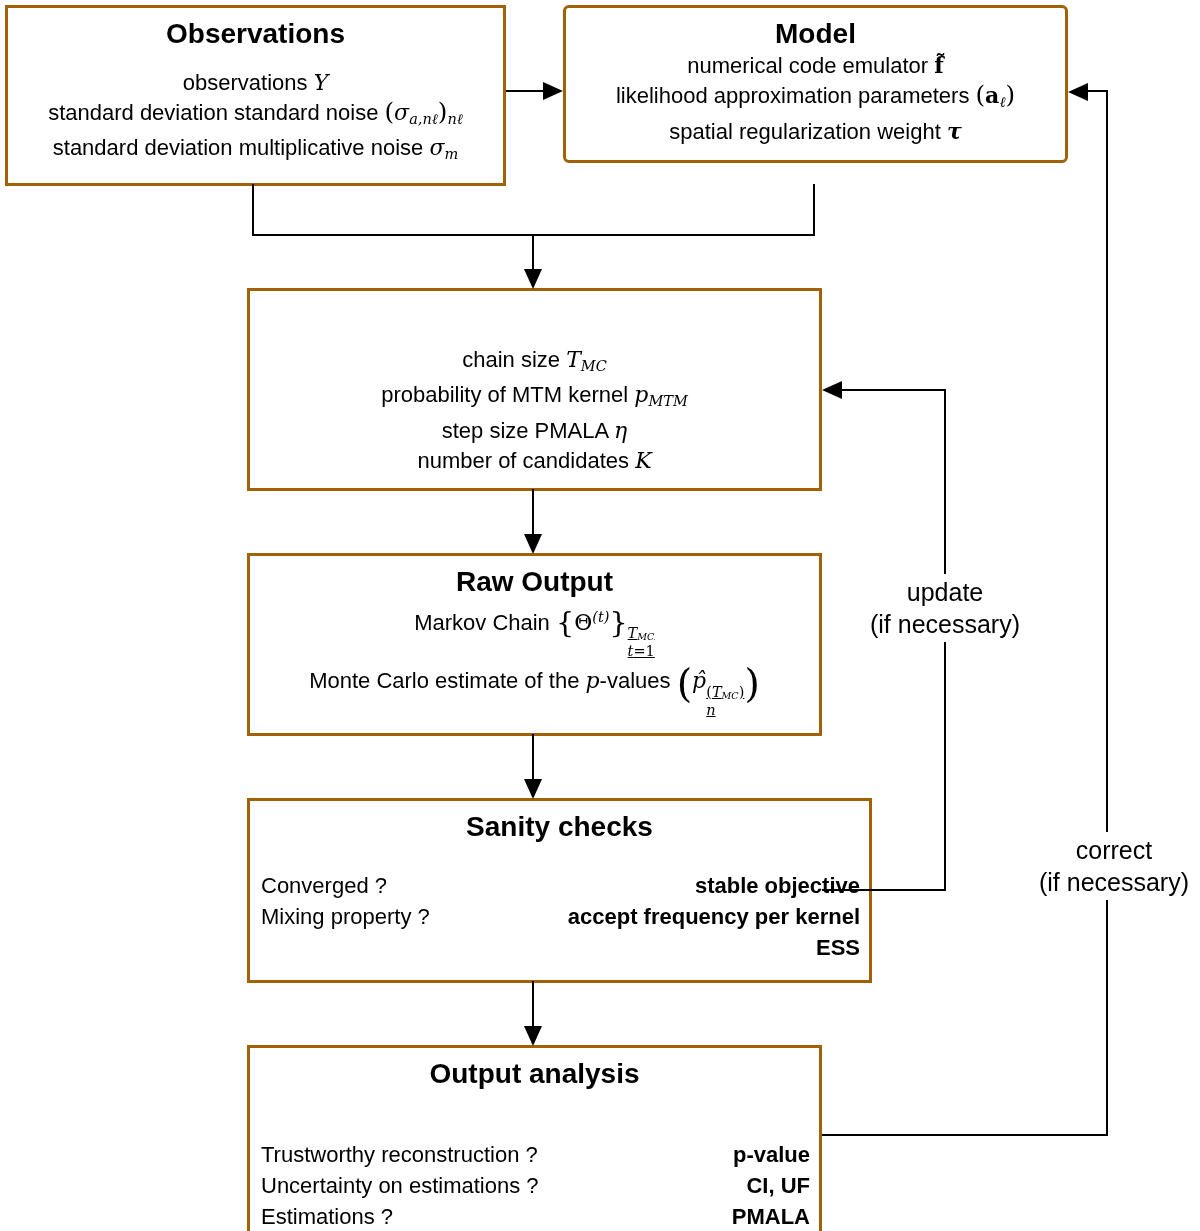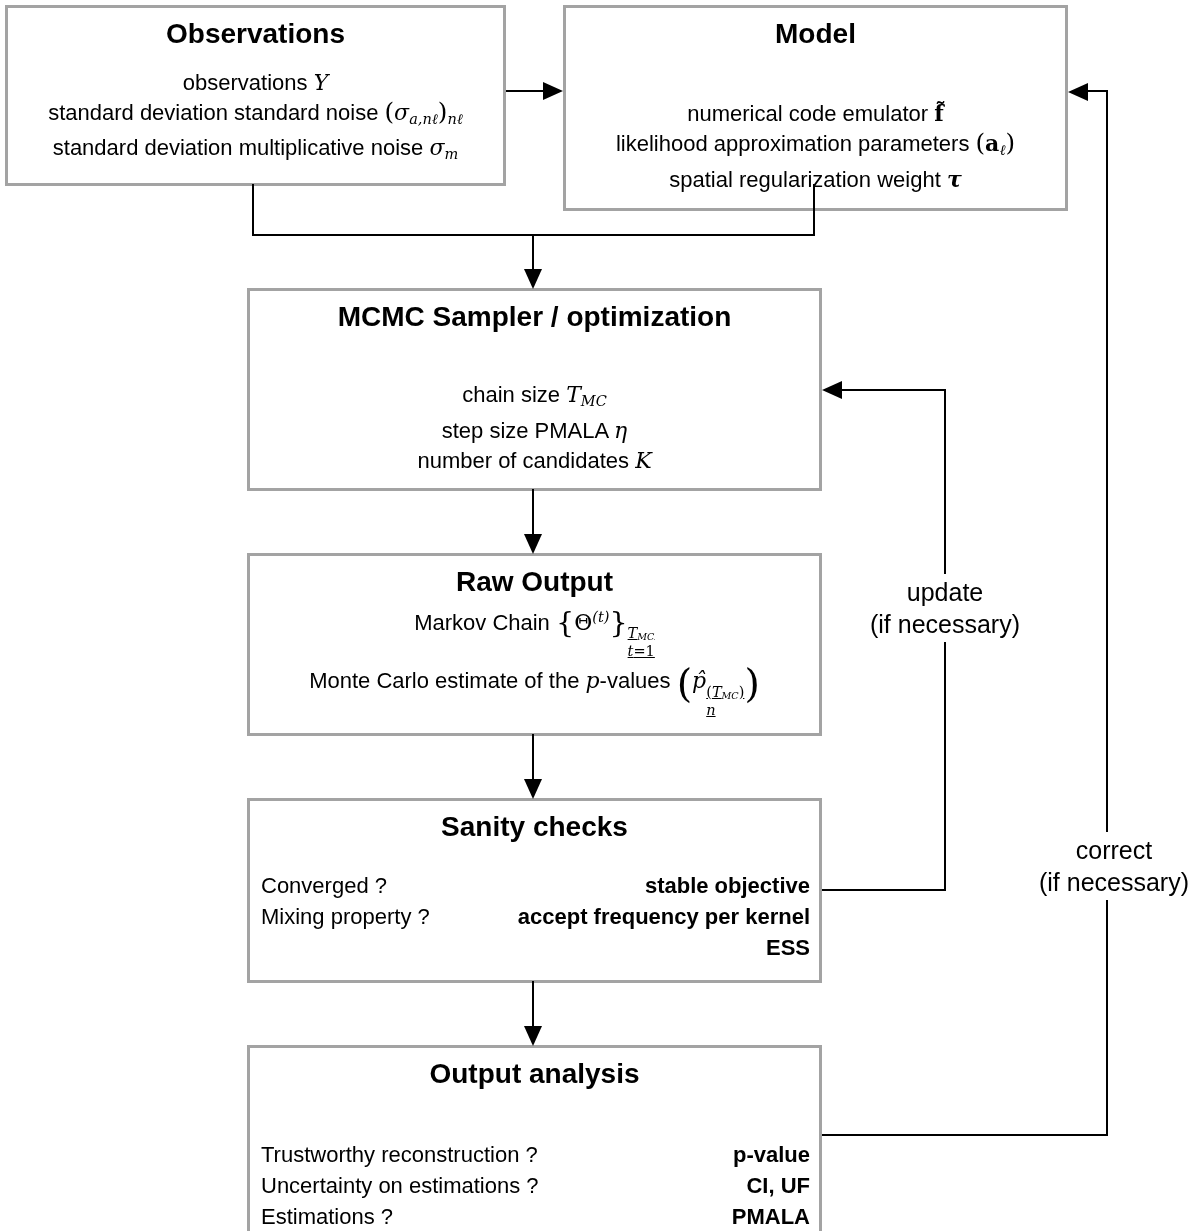--- a/index.html
+++ b/index.html
@@ -1,21 +1,21 @@
 <!DOCTYPE html>
 <html><head>
 <meta charset="utf-8">
 <style>
   html,body{margin:0;padding:0;background:#ffffff;}
   body{
     width:1200px;height:1231px;position:relative;overflow:hidden;
     font-family:"Liberation Sans",sans-serif;color:#000;font-size:22px;
   }
   .box{
-    position:absolute;background:#fff;border:3px solid #a3a3a3;box-sizing:border-box;
+    position:absolute;background:#fff;border:3px solid #a16207;box-sizing:border-box;
   }
   .box-title{
     text-align:center;padding-top:11px;font-size:28px;font-weight:bold;line-height:1.1;
   }
   .lines{position:absolute;left:6px;right:6px;text-align:center;}
   .mline{line-height:29px;}
   .box-mcmc .mline{line-height:30px;}
   .box-raw .mline{line-height:1.3;margin:5px 0;}
   .rows{position:absolute;left:11px;right:9px;}
   .row{display:flex;justify-content:space-between;line-height:31px;}
@@ -50,53 +50,53 @@
 
 <div class="box box-observations" style="left:5px;top:5px;width:501px;height:181px;">
   <div class="box-title">Observations</div>
   <div class="lines" style="bottom:14px;">
       <div class="mline"><span class="seg-p">observations </span><span class="seg-m">Y</span></div>
       <div class="mline"><span class="seg-p">standard deviation standard noise </span><span class="seg-paren">(</span><span class="seg-m">σ</span><span class="seg-sub">a,nℓ</span><span class="seg-paren">)</span><span class="seg-sub">nℓ</span></div>
       <div class="mline"><span class="seg-p">standard deviation multiplicative noise </span><span class="seg-m">σ</span><span class="seg-sub">m</span></div>
     </div>
 </div>
 
-<div class="box box-model" style="left:563px;top:5px;width:505px;height:206px;">
+<div class="box box-model" style="left:563px;top:5px;width:505px;height:158px;border-radius:6px;">
   <div class="box-title">Model</div>
   <div class="lines" style="bottom:14px;">
       <div class="mline"><span class="seg-p">numerical code emulator </span><span class="seg-mb">f̃</span></div>
       <div class="mline"><span class="seg-p">likelihood approximation parameters </span><span class="seg-paren">(</span><span class="seg-mb">a</span><span class="seg-sub">ℓ</span><span class="seg-paren">)</span></div>
       <div class="mline"><span class="seg-p">spatial regularization weight </span><span class="seg-mbi">τ</span></div>
     </div>
 </div>
 
 <div class="box box-mcmc" style="left:247px;top:288px;width:575px;height:203px;">
-  <div class="box-title">MCMC Sampler / optimization</div>
   <div class="lines" style="bottom:12px;">
       <div class="mline"><span class="seg-p">chain size </span><span class="seg-m">T</span><span class="seg-sub">MC</span></div>
+      <div class="mline"><span class="seg-p">probability of MTM kernel </span><span class="seg-m">p</span><span class="seg-sub">MTM</span></div>
       <div class="mline"><span class="seg-p">step size PMALA </span><span class="seg-m">η</span></div>
       <div class="mline"><span class="seg-p">number of candidates </span><span class="seg-m">K</span></div>
     </div>
 </div>
 
 <div class="box box-raw" style="left:247px;top:553px;width:575px;height:183px;">
   <div class="box-title">Raw Output</div>
   <div class="lines" style="bottom:10px;">
       <div class="mline"><span class="seg-p">Markov Chain </span><span class="seg-brace">{</span><span class="seg-pm">Θ</span><span class="seg-sup">(t)</span><span class="seg-brace">}</span><span class="seg-ss">
           <span class="ss-top"><span class="seg-m">T</span><span class="seg-sub">MC</span></span>
           <span class="ss-bot"><span class="seg-m">t</span><span class="seg-pm">=1</span></span>
         </span></div>
       <div class="mline"><span class="seg-p">Monte Carlo estimate of the </span><span class="seg-m">p</span><span class="seg-p">-values  </span><span class="seg-bigparen">(</span><span class="seg-m">p̂</span><span class="seg-ss">
           <span class="ss-top"><span class="seg-pm">(</span><span class="seg-m">T</span><span class="seg-sub">MC</span><span class="seg-pm">)</span></span>
           <span class="ss-bot"><span class="seg-m">n</span></span>
         </span><span class="seg-bigparen">)</span></div>
     </div>
 </div>
 
-<div class="box box-sanity" style="left:247px;top:798px;width:575px;height:185px;">
+<div class="box box-sanity" style="left:247px;top:798px;width:625px;height:185px;">
   <div class="box-title">Sanity checks</div>
   <div class="rows" style="bottom:17px;">
     <div class="row">
       <span class="q">Converged ?</span>
       <span class="a">stable objective</span>
     </div>
     <div class="row">
       <span class="q">Mixing property ?</span>
       <span class="a">accept frequency per kernel</span>
     </div>

